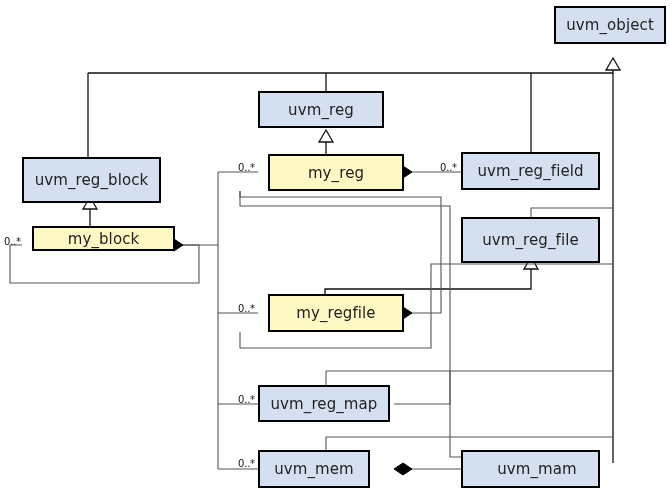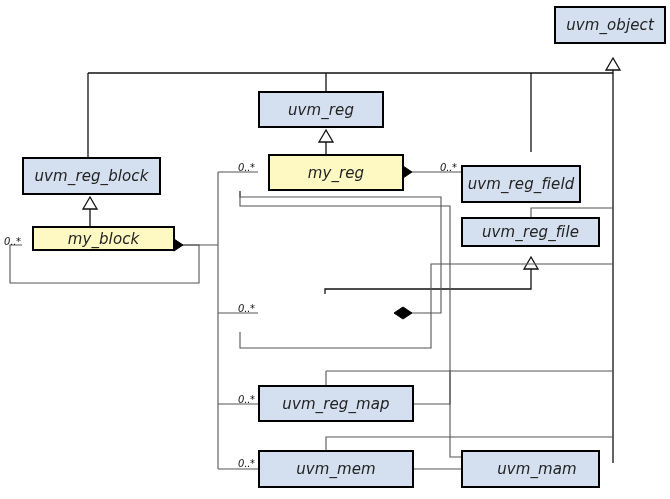--- a/index.html
+++ b/index.html
@@ -9,21 +9,20 @@
   }
   body {
     font-family: "DejaVu Sans", "Liberation Sans", sans-serif;
   }
   #diagram-root {
     position: relative;
     width: 670px;
     height: 499px;
     background: #ffffff;
     overflow: hidden;
-    font-style: italic;
   }
   #edge-layer {
     position: absolute;
     left: 0;
     top: 0;
     width: 670px;
     height: 499px;
   }
   .uml-box {
     position: absolute;
@@ -164,46 +163,49 @@
   </svg>
 
   <div class="uml-box lib" style="left:554px; top:6px;   width:112px; height:38px;">
     <span>uvm_object</span>
   </div>
 
   <div class="uml-box lib" style="left:258px; top:91px;  width:126px; height:37px;">
     <span>uvm_reg</span>
   </div>
 
-  <div class="uml-box lib" style="left:22px;  top:157px; width:139px; height:38px;">
+  <div class="uml-box lib" style="left:22px;  top:157px; width:139px; height:46px;">
     <span>uvm_reg_block</span>
   </div>
 
   <div class="uml-box user" style="left:258px; top:154px; width:136px; height:37px;">
     <span>my_reg</span>
   </div>
 
-  <div class="uml-box lib" style="left:461px; top:152px; width:120px; height:38px;margin-top:13px;">
+  <div class="uml-box lib" style="left:461px; top:152px; width:139px; height:38px;">
     <span>uvm_reg_field</span>
   </div>
 
-  <div class="uml-box lib" style="left:461px; top:217px; width:139px; height:30px;">
+  <div class="uml-box lib" style="left:461px; top:217px; width:139px; height:46px;">
     <span>uvm_reg_file</span>
   </div>
 
   <div class="uml-box user" style="left:22px;  top:226px; width:143px; height:25px;">
     <span>my_block</span>
   </div>
 
-
-  <div class="uml-box lib" style="left:258px; top:385px; width:156px; height:37px;">
+  <div class="uml-box user" style="left:258px; top:294px; width:136px; height:38px;">
+    <span>my_regfile</span>
+  </div>
+
+  <div class="uml-box lib" style="left:258px; top:385px; width:132px; height:37px;">
     <span>uvm_reg_map</span>
   </div>
 
-  <div class="uml-box lib" style="left:258px; top:450px; width:156px; height:38px;">
+  <div class="uml-box lib" style="left:258px; top:450px; width:112px; height:38px;">
     <span>uvm_mem</span>
   </div>
 
   <div class="uml-box lib" style="left:461px; top:450px; width:139px; height:38px;padding-left:13px;">
     <span>uvm_mam</span>
   </div>
 
   <span class="mult-label" style="left:4px;   top:236px;">0..*</span>
   <span class="mult-label" style="left:238px; top:162px;">0..*</span>
   <span class="mult-label" style="left:440px; top:162px;">0..*</span>

